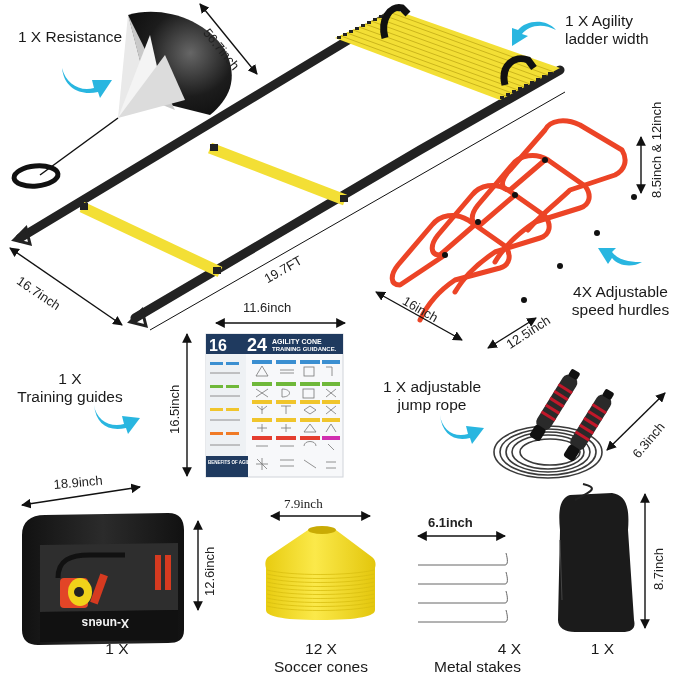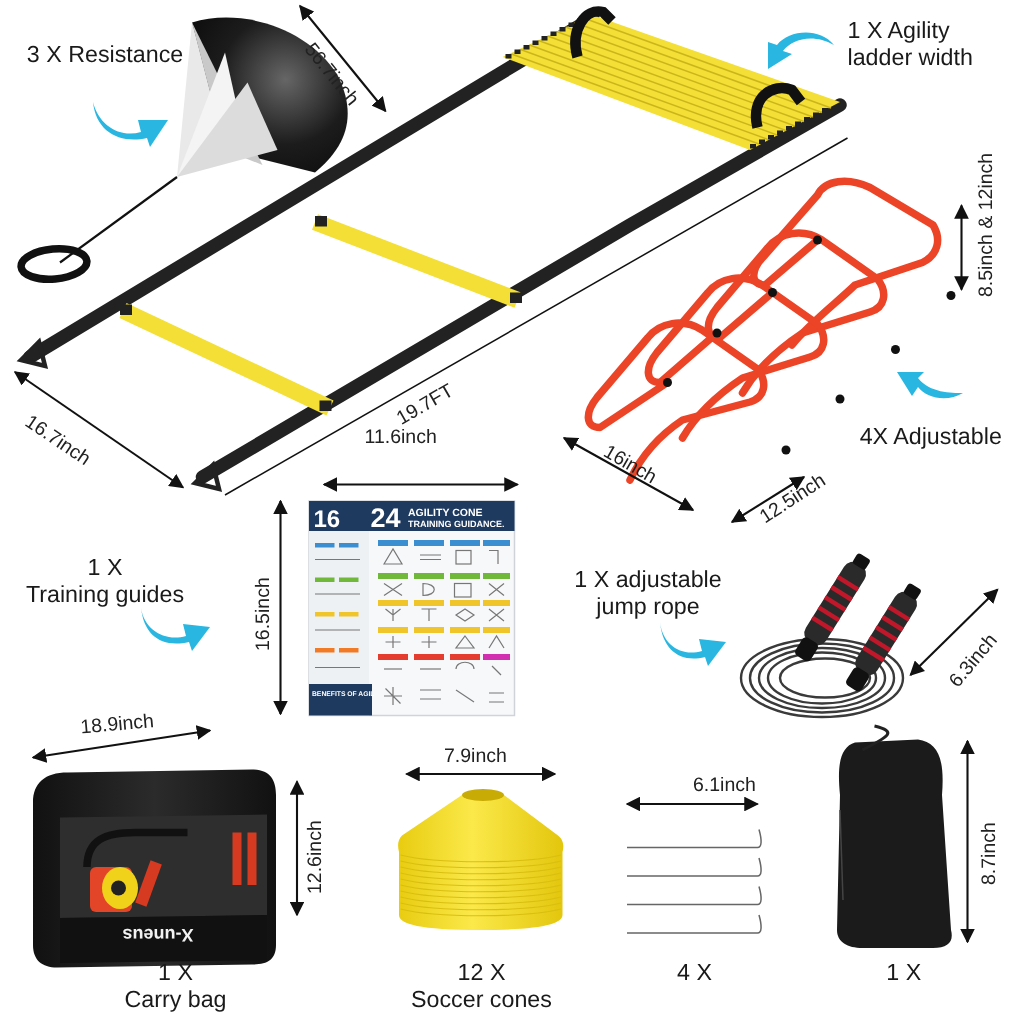--- a/index.html
+++ b/index.html
@@ -285,71 +285,72 @@
   <g fill="#29b6e0">
     <path d="M62 68 C66 84 80 92 94 88 L92 80 L112 80 L100 98 L98 92 C80 96 64 88 62 68 Z"></path>
     <path d="M556 30 C542 22 528 26 522 34 L528 36 L512 46 L512 28 L518 30 C526 20 546 18 556 30 Z"></path>
     <path d="M642 262 C632 268 618 266 612 258 L608 264 L598 248 L616 248 L612 252 C620 262 634 262 642 262 Z"></path>
     <path d="M94 405 C96 420 110 428 124 424 L122 416 L140 418 L128 434 L126 428 C108 432 96 424 94 405 Z"></path>
     <path d="M440 415 C442 430 454 438 468 434 L466 426 L484 428 L472 444 L470 438 C454 442 442 434 440 415 Z"></path>
   </g>
 </svg>
 
 <div class="lbl" style="left:0px; top:28px; width:140px;">
-  <div>3 X Resistance</div>
+  <div>1 X Resistance</div>
 </div>
 
 <div class="dim" style="left:211px; top:26px; transform:rotate(51deg); transform-origin:left top;">56.7inch</div>
 
 <div class="lbl" style="left:565px; top:12px; width:110px; text-align:left;">
   <div>1 X Agility</div>
   <div>ladder width</div>
 </div>
 
 <div class="dim" style="left:262px; top:274px; transform:rotate(-30deg); transform-origin:left top;">19.7FT</div>
 <div class="dim" style="left:22px; top:274px; transform:rotate(34deg); transform-origin:left top;">16.7inch</div>
 
 <div class="dim" style="left:650px; top:198px; transform:rotate(-90deg); transform-origin:left top;">8.5inch &amp; 12inch</div>
 <div class="dim" style="left:407px; top:294px; transform:rotate(30deg); transform-origin:left top;">16inch</div>
 <div class="dim" style="left:504px; top:340px; transform:rotate(-33deg); transform-origin:left top;">12.5inch</div>
 
 <div class="lbl" style="left:562px; top:283px; width:117px; text-align:center;">
   <div>4X Adjustable</div>
-</div>
-
-<div class="dim" style="left:243px; top:284px;">11.6inch</div>
+  <div>speed hurdles</div>
+</div>
+
+<div class="dim" style="left:243px; top:301px;">11.6inch</div>
 <div class="dim" style="left:168px; top:434px; transform:rotate(-90deg); transform-origin:left top;">16.5inch</div>
 
 <div class="lbl" style="left:5px; top:370px; width:130px;">
   <div>1 X</div>
   <div>Training guides</div>
 </div>
 
 <div class="lbl" style="left:372px; top:378px; width:120px;">
   <div>1 X adjustable</div>
   <div>jump rope</div>
 </div>
 
 <div class="dim" style="left:630px; top:452px; transform:rotate(-50deg); transform-origin:left top;">6.3inch</div>
 
 <div class="dim" style="left:53px; top:478px; transform:rotate(-5deg); transform-origin:left top;">18.9inch</div>
 <div class="dim" style="left:203px; top:596px; transform:rotate(-90deg); transform-origin:left top;">12.6inch</div>
 
 <div class="lbl" style="left:57px; top:640px; width:120px;">
   <div>1 X</div>
-  <div>Carry bag</div>
-</div>
-
-<div class="dim" style="left:296px; top:497px;">7.9inch</div>
+</div>
+
+<div class="dim" style="left:284px; top:497px;font-family:Liberation Serif, serif;">7.9inch</div>
 <div class="lbl" style="left:260px; top:640px; width:122px;">
   <div>12 X</div>
   <div>Soccer cones</div>
 </div>
 
-<div class="dim" style="left:462px; top:516px;">6.1inch</div>
-<div class="lbl" style="left:405px; top:640px; width:116px;">
+<div class="dim" style="left:428px; top:516px;font-weight:bold;">6.1inch</div>
+<div class="lbl" style="left:405px; top:640px; width:116px;text-align:right;">
   <div>4 X</div>
+  <div>Metal stakes</div>
 </div>
 
 <div class="dim" style="left:652px; top:590px; transform:rotate(-90deg); transform-origin:left top;">8.7inch</div>
 <div class="lbl" style="left:530px; top:640px; width:145px;">
   <div>1 X</div>
 </div>
 
 </body></html>

